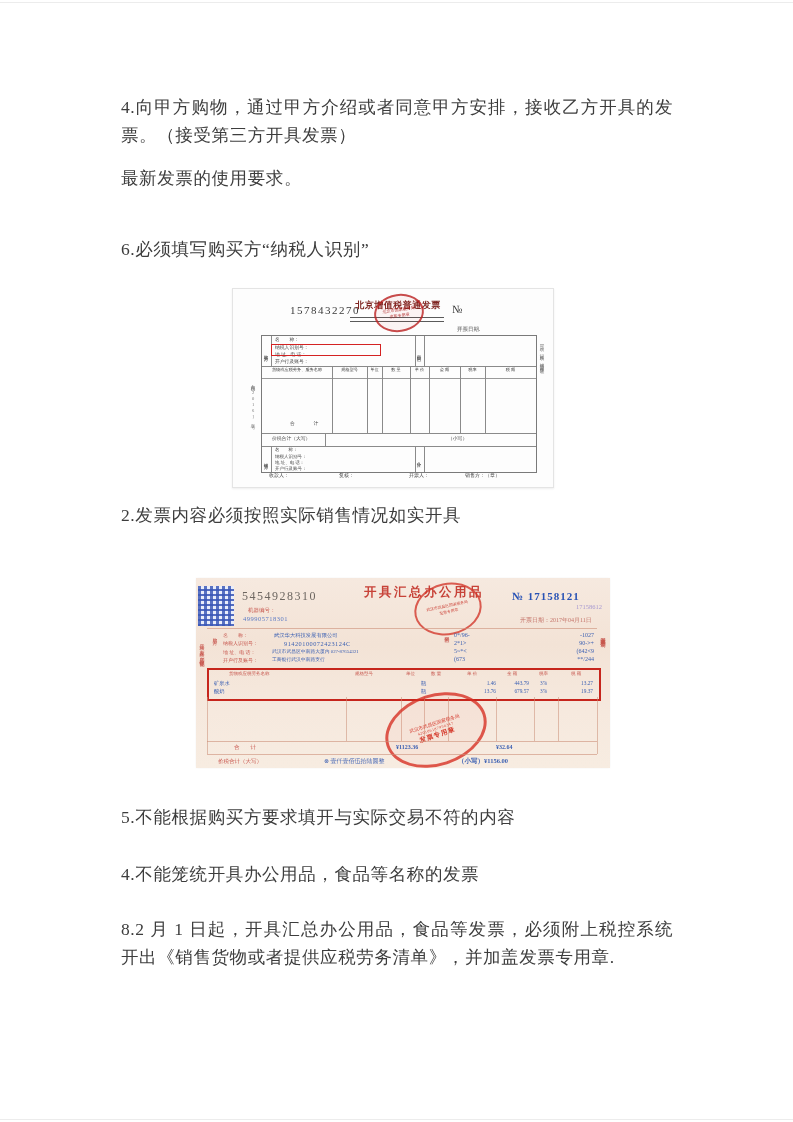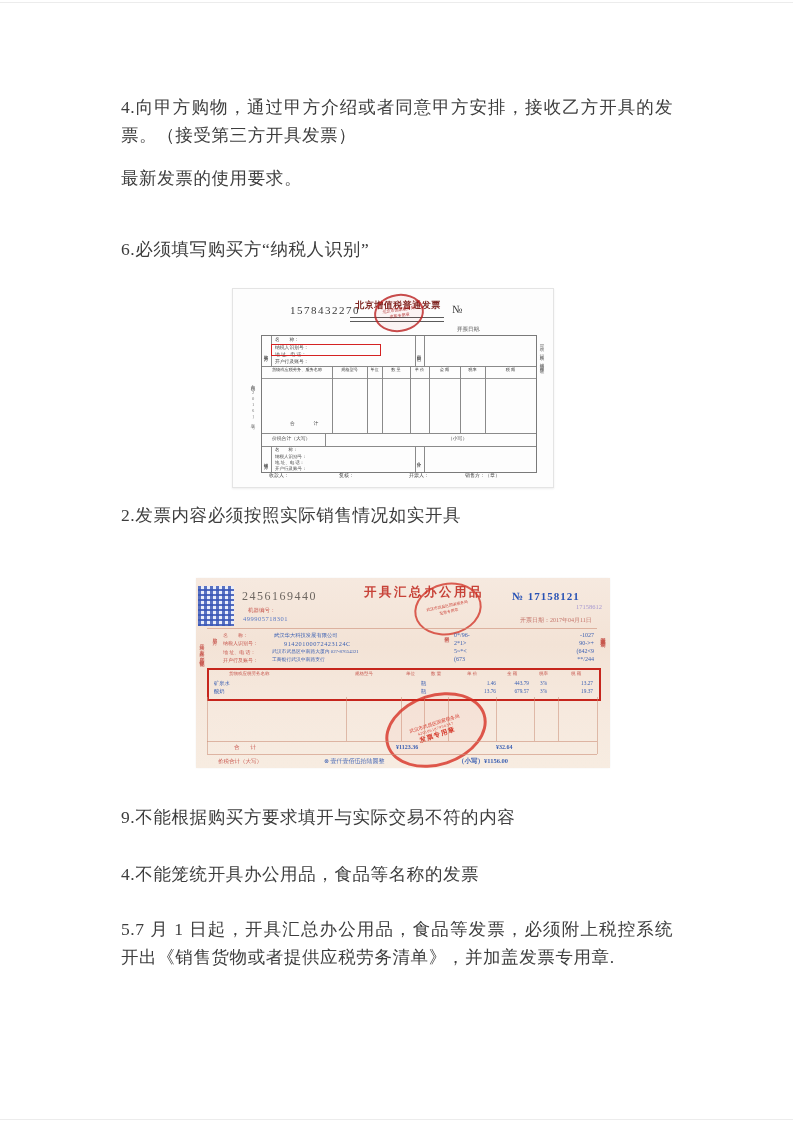--- a/index.html
+++ b/index.html
@@ -95,23 +95,23 @@
 </head>
 <body>
 
 <div class="abs hairline" style="top:2px;"></div>
 <div class="abs hairline" style="top:1119px;"></div>
 
 <div class="abs para" style="top:94px;">4.向甲方购物，通过甲方介绍或者同意甲方安排，接收乙方开具的发票。（接受第三方开具发票）</div>
 <div class="abs para" style="top:165px;">最新发票的使用要求。</div>
 <div class="abs para" style="top:236px;">6.必须填写购买方“纳税人识别”</div>
 <div class="abs para" style="top:502px;">2.发票内容必须按照实际销售情况如实开具</div>
-<div class="abs para" style="top:804px;">9.不能根据购买方要求填开与实际交易不符的内容</div>
+<div class="abs para" style="top:804px;">5.不能根据购买方要求填开与实际交易不符的内容</div>
 <div class="abs para" style="top:861px;">4.不能笼统开具办公用品，食品等名称的发票</div>
-<div class="abs para" style="top:916px;">5.7 月 1 日起，开具汇总办公用品，食品等发票，必须附上税控系统开出《销售货物或者提供应税劳务清单》，并加盖发票专用章.</div>
+<div class="abs para" style="top:916px;">8.2 月 1 日起，开具汇总办公用品，食品等发票，必须附上税控系统开出《销售货物或者提供应税劳务清单》，并加盖发票专用章.</div>
 
 <div class="abs inv1">
   <div class="abs i1-code">1578432270</div>
   <div class="abs i1-title">北京增值税普通发票</div>
   <div class="abs i1-underline"></div>
   <div class="abs i1-stamp">
     <span>北京市国家税务局</span>
     <span>发票专用章</span>
   </div>
   <div class="abs i1-no">№</div>
@@ -171,21 +171,21 @@
   </div>
 
   <div class="i1-footer" style="left:36px;top:184px;">收款人：</div>
   <div class="i1-footer" style="left:106px;top:184px;">复核：</div>
   <div class="i1-footer" style="left:176px;top:184px;">开票人：</div>
   <div class="i1-footer" style="left:232px;top:184px;">销售方：（章）</div>
 </div>
 
 <div class="abs inv2">
   <div class="abs i2-qr"></div>
-  <div class="abs i2-code">2456169440</div>
+  <div class="abs i2-code">5454928310</div>
   <div class="abs i2-machine-label">机器编号：</div>
   <div class="abs i2-machine-no">499905718301</div>
   <div class="abs i2-title">开具汇总办公用品</div>
   <div class="abs i2-oval1">
     <span>武汉市武昌区国家税务局</span>
     <span>发票专用章</span>
   </div>
   <div class="abs i2-no">№ 17158121</div>
   <div class="abs i2-ghost">17158612</div>
   <div class="abs i2-date">开票日期：2017年04月11日</div>

